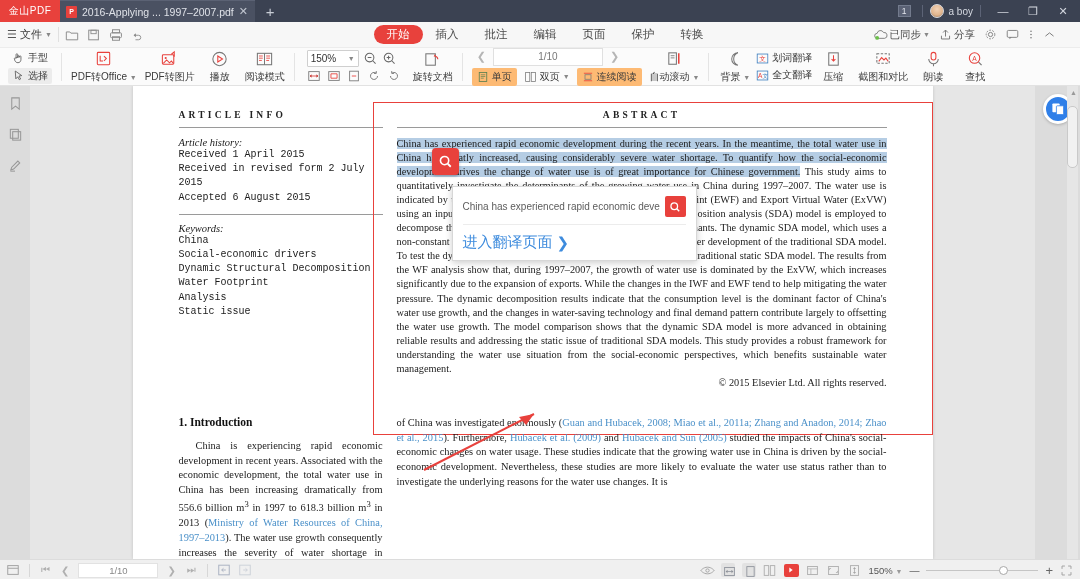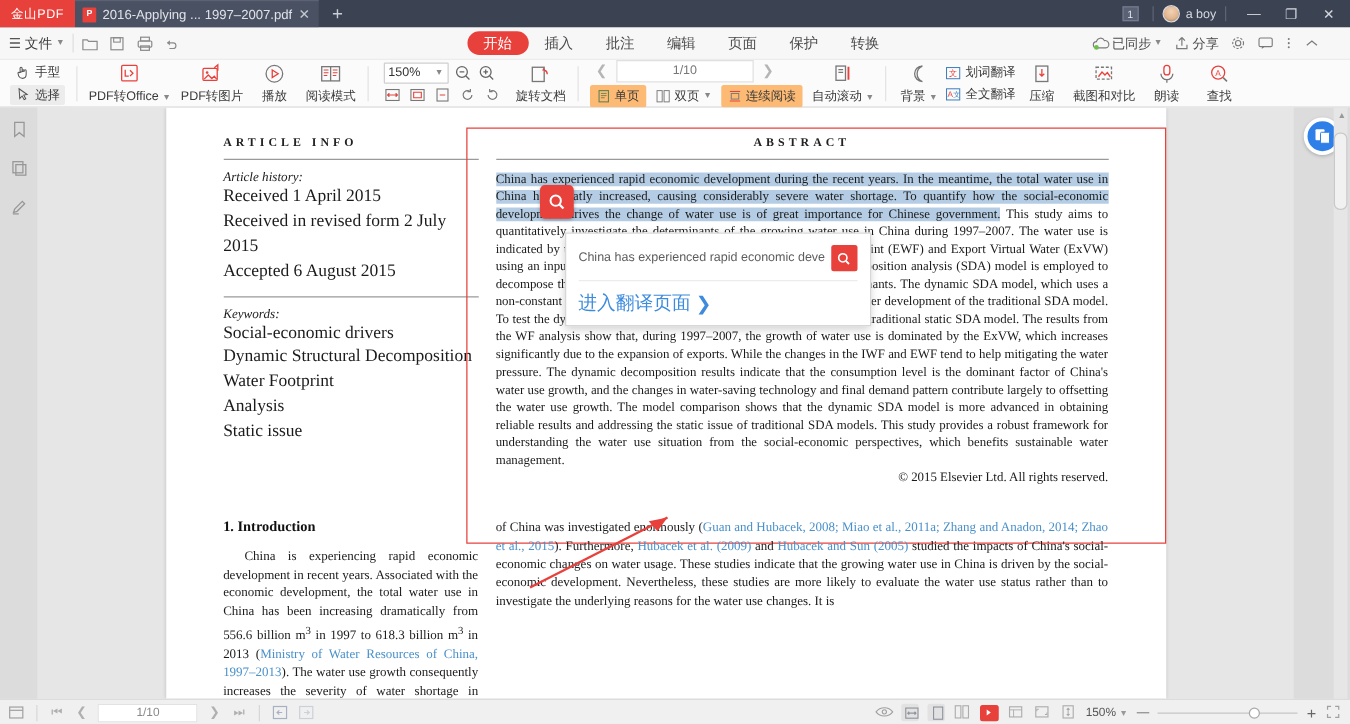--- a/index.html
+++ b/index.html
@@ -171,21 +171,21 @@
   .colL { width: 218px; padding-right: 14px; }
   .colR { flex: 1; position: relative; }
 
   .sechead {
     font-size: 9.5px; font-weight: bold; letter-spacing: 3.2px; color: #222;
     font-family: "Liberation Serif", serif;
   }
   .hr-thin { border: 0; border-top: 1px solid #9a9a9a; margin: 7px 0 9px 0; }
   .hr-thin2 { border: 0; border-top: 1px solid #9a9a9a; margin: 9px 0 8px 0; }
   .ital { font-style: italic; font-size: 10.5px; color: #1b1b1b; }
-  .mline { font-size: 14px; color: #1b1b1b; line-height: 1.42; }
+  .mline { font-size: 10px; color: #1b1b1b; line-height: 1.42; font-family: Liberation Mono, monospace; }
 
   .abs-box {
     border: 1.4px solid #e8413c; position: absolute; left: -24px; top: -8px;
     width: 560px; height: 333px; pointer-events: none;
   }
   .abstract-body {
     font-size: 10.3px; line-height: 1.365; color: #1b1b1b; text-align: justify;
     margin-top: 9px;
   }
   .hl { background: #b5cde4; }
@@ -628,20 +628,21 @@
 
         <div class="colL">
           <div class="sechead">ARTICLE INFO</div>
           <hr class="hr-thin">
           <div class="ital">Article history:</div>
           <div class="mline">Received 1 April 2015</div>
           <div class="mline">Received in revised form 2 July 2015</div>
           <div class="mline">Accepted 6 August 2015</div>
           <hr class="hr-thin2">
           <div class="ital">Keywords:</div>
+          <div class="mline">China</div>
           <div class="mline">Social-economic drivers</div>
           <div class="mline">Dynamic Structural Decomposition</div>
           <div class="mline">Water Footprint</div>
           <div class="mline">Analysis</div>
           <div class="mline">Static issue</div>
         </div>
 
         <div class="colR">
           <div class="abs-box"></div>
 

